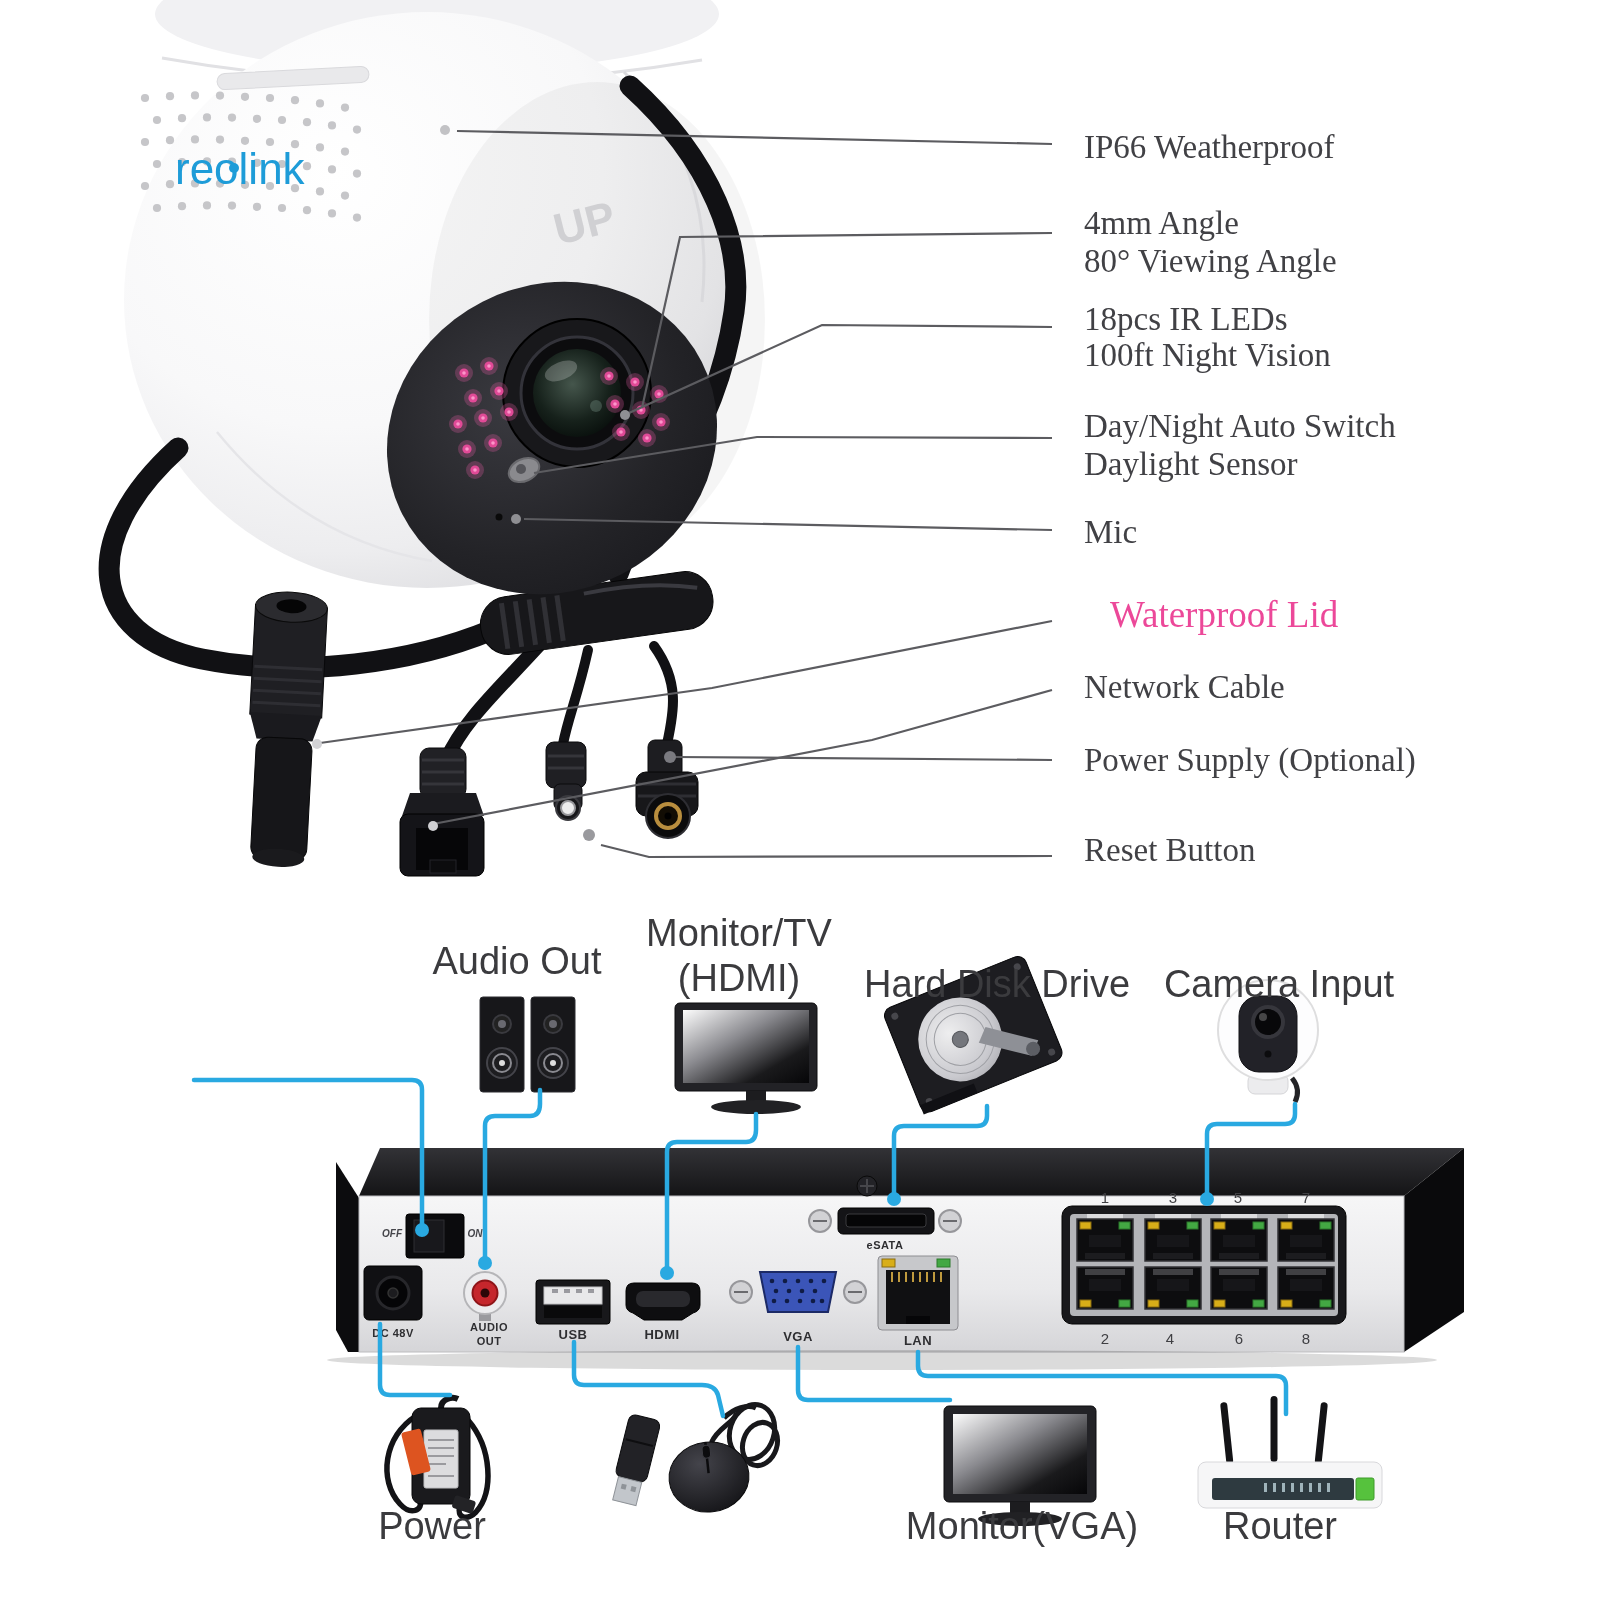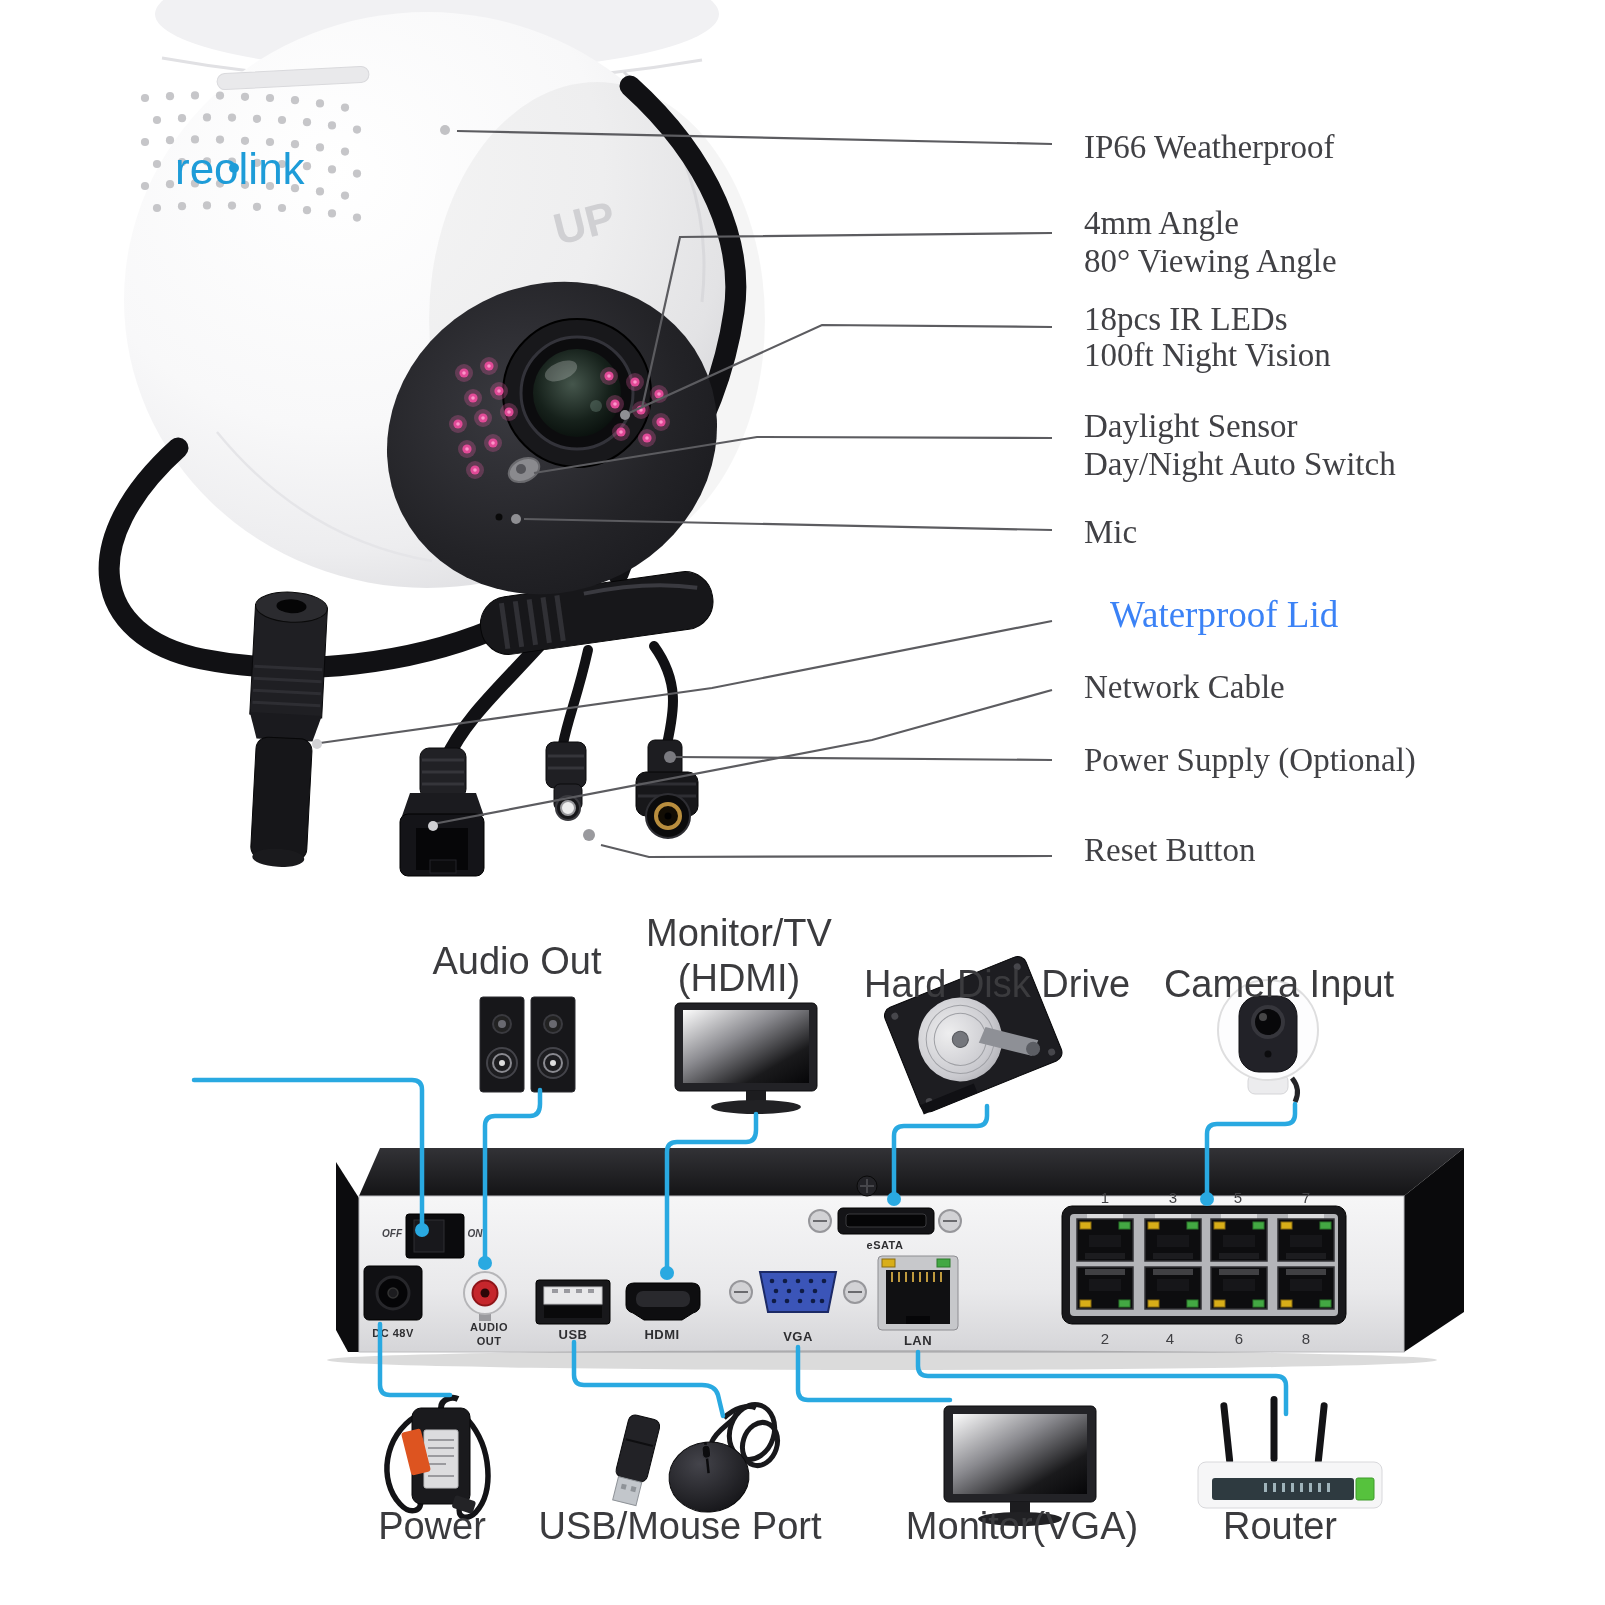--- a/index.html
+++ b/index.html
@@ -2,21 +2,21 @@
 <html><head>
 <meta charset="utf-8">
 <style>
   html,body{margin:0;padding:0;background:#ffffff;}
   .stage{position:relative;width:1605px;height:1605px;background:#ffffff;overflow:hidden;
          font-family:"Liberation Sans",sans-serif;margin-left:12px;}
   .stage svg{position:absolute;left:0;top:0;}
   svg text{font-family:"Liberation Sans",sans-serif;}
   .labels{position:absolute;left:0;top:0;width:100%;height:100%;}
   .co{position:absolute;left:1072px;font-size:33px;color:#414145;line-height:38px;white-space:nowrap;font-family:Liberation Serif, serif;}
-  .co.big{left:1098px;font-size:37px;line-height:40px;color:#3b82f6;}
+  .co.big{left:1098px;font-size:37px;line-height:40px;color:#ec4899;}
   .cn{position:absolute;transform:translateX(-50%);font-size:38px;line-height:45px;color:#3b3b3e;
       white-space:nowrap;text-align:center;}
   .port-label{font-size:13px;font-weight:bold;fill:#2e2e31;letter-spacing:.5px;}
   .port-label.sm{font-size:11px;}
   .port-num{font-size:15px;fill:#3f3f43;}
   .onoff{font-size:10px;font-weight:bold;font-style:italic;fill:#45454a;}
 </style>
 </head>
 <body>
 
@@ -589,35 +589,34 @@
   <div class="co" style="top:128px"><span>IP66 Weatherproof</span></div>
   <div class="co" style="top:204px">
         <span style="display:block">4mm Angle</span>
         <span style="display:block">80° Viewing Angle</span>
       </div>
   <div class="co" style="top:301px;line-height:36px">
         <span style="display:block">18pcs IR LEDs</span>
         <span style="display:block">100ft Night Vision</span>
       </div>
   <div class="co" style="top:407px">
+        <span style="display:block">Day/Night Auto Switch</span>
         <span style="display:block">Daylight Sensor</span>
-        <span style="display:block">Day/Night Auto Switch</span>
       </div>
   <div class="co" style="top:513px"><span>Mic</span></div>
   <div class="co big" style="top:595px"><span>Waterproof Lid</span></div>
   <div class="co" style="top:668px"><span>Network Cable</span></div>
   <div class="co" style="top:741px"><span>Power Supply (Optional)</span></div>
   <div class="co" style="top:831px"><span>Reset Button</span></div>
 
   <div class="cn" style="left:505px;top:939px">Audio Out</div>
   <div class="cn" style="left:727px;top:911px">
         <span style="display:block">Monitor/TV</span>
         <span style="display:block">(HDMI)</span>
       </div>
   <div class="cn" style="left:1267px;top:962px">Camera Input</div>
   <div class="cn" style="left:985px;top:962px">Hard Disk Drive</div>
   <div class="cn" style="left:420px;top:1504px">Power</div>
-  <div class="cn" style="left:668px;top:1504px">USB/Mouse Port</div>
   <div class="cn" style="left:1010px;top:1504px">Monitor(VGA)</div>
   <div class="cn" style="left:1268px;top:1504px">Router</div>
 </div>
 
 </div>
 
 </body></html>

